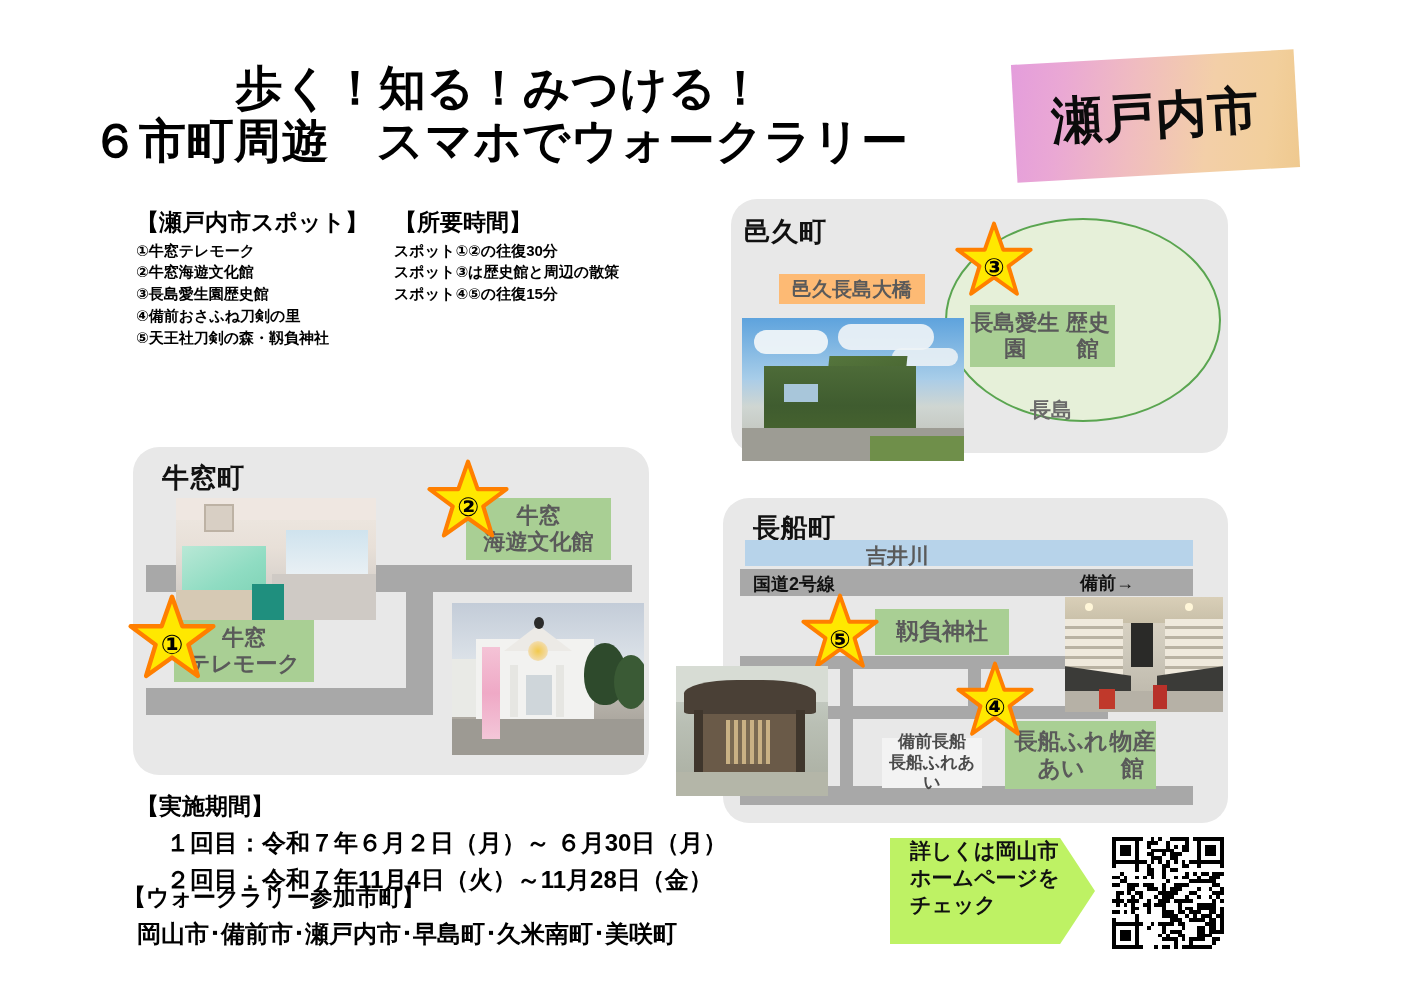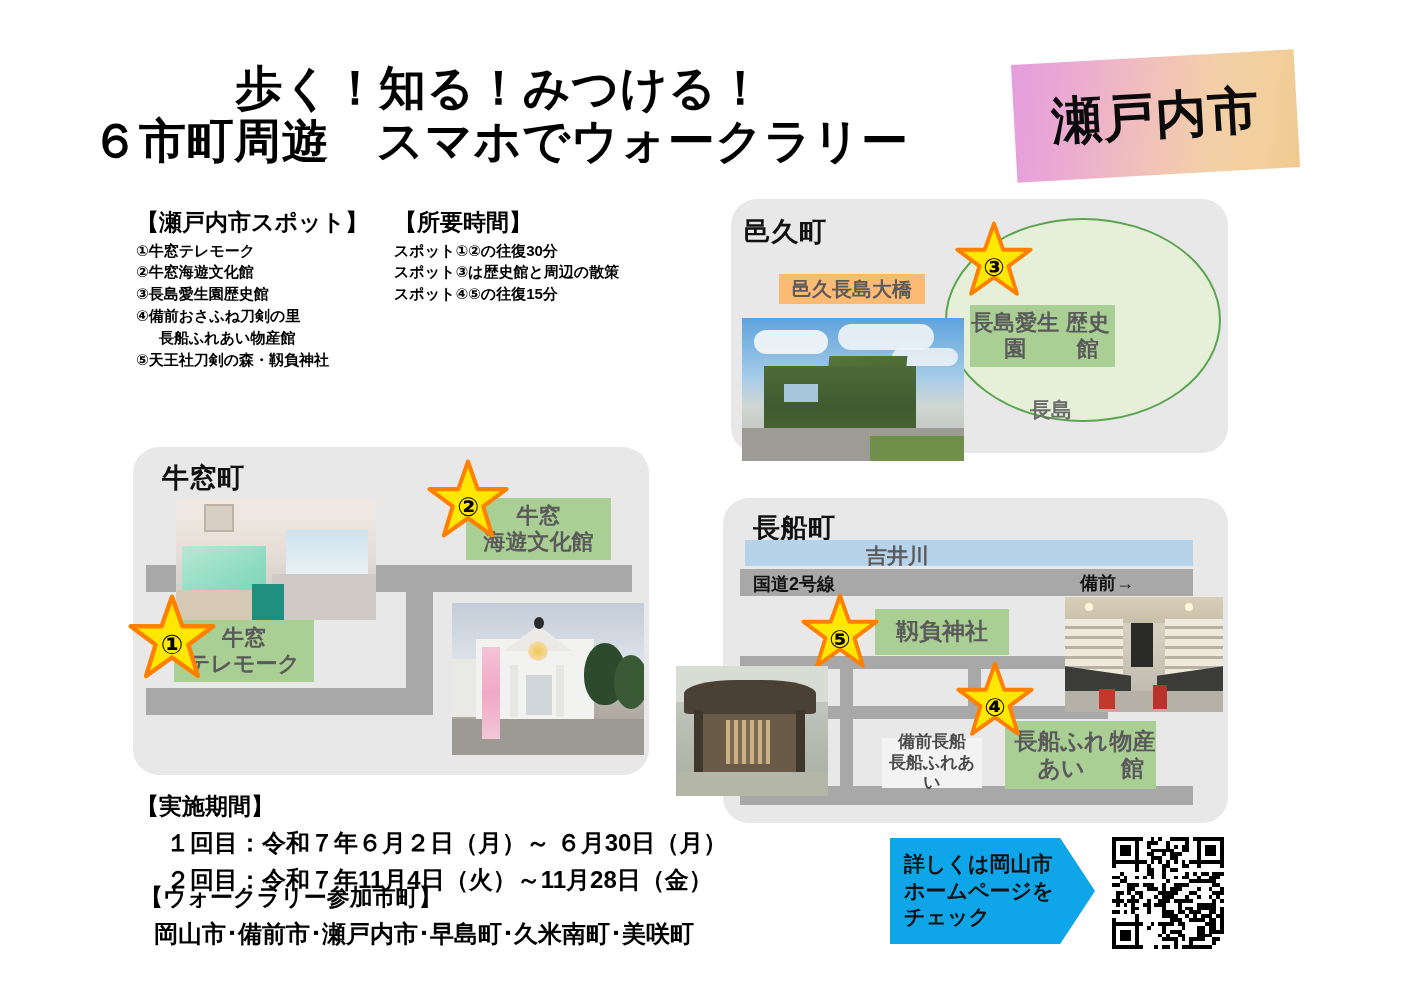--- a/index.html
+++ b/index.html
@@ -179,31 +179,31 @@
   #photo-museum .pm-caseL{position:absolute;left:0;top:74px;width:66px;height:26px;background:#3b3b38;transform:skewY(8deg);}
   #photo-museum .pm-caseR{position:absolute;left:92px;top:74px;width:66px;height:26px;background:#3b3b38;transform:skewY(-8deg);}
   #photo-museum .pm-floor{position:absolute;left:0;top:94px;width:158px;height:21px;background:#b6b1a6;}
   #photo-museum .pm-redA{position:absolute;left:34px;top:92px;width:16px;height:20px;background:#c0392b;}
   #photo-museum .pm-redB{position:absolute;left:88px;top:88px;width:14px;height:24px;background:#b8312a;}
 
   
   #schedule{left:136px;top:789px;width:640px;}
   #schedule .sh-head{font-size:23px;font-weight:700;line-height:1.5;white-space:nowrap;}
   #schedule .sh-line{font-size:24px;font-weight:700;line-height:1.55;white-space:nowrap;padding-left:30px;}
-  #towns{left:140px;top:880px;width:660px;}
+  #towns{left:123px;top:880px;width:660px;}
   #towns .tw-head{font-size:23px;font-weight:700;line-height:1.5;white-space:nowrap;}
   #towns .tw-line{font-size:24px;font-weight:700;line-height:1.6;white-space:nowrap;padding-left:14px;}
 
   
   #cta-arrow{
     left:890px;top:838px;width:205px;height:106px;
-    background:#0ea5e9;
+    background:#bef264;
     clip-path:polygon(0 0, 83% 0, 100% 50%, 83% 100%, 0 100%);
-    display:flex;flex-direction:column;justify-content:center;
-    padding-left:14px;box-sizing:border-box;
+    display:flex;flex-direction:column;justify-content:flex-start;
+    padding-left:20px;box-sizing:border-box;
   }
   #cta-arrow .cta-line{font-size:21px;font-weight:700;color:#111;line-height:1.28;white-space:nowrap;}
   #qr-code{left:1112px;top:837px;width:112px;height:112px;background:#fff;}
 </style>
 </head>
 <body>
 
 <div class="abs" id="title-block">
   <div class="tline" id="title-line1">歩く！知る！みつける！</div>
   <div class="tline" id="title-line2">６市町周遊　スマホでウォークラリー</div>
@@ -212,21 +212,20 @@
 <div class="abs" id="city-badge">
   <span id="city-badge-label">瀬戸内市</span>
 </div>
 
 <div class="abs" id="spots-list">
   <div class="info-head">【瀬戸内市スポット】</div>
   <div class="info-line">①牛窓テレモーク</div>
   <div class="info-line">②牛窓海遊文化館</div>
   <div class="info-line">③長島愛生園歴史館</div>
   <div class="info-line">④備前おさふね刀剣の里</div>
-  <div class="info-line indent">長船ふれあい物産館</div>
   <div class="info-line">⑤天王社刀剣の森・靱負神社</div>
 </div>
 
 <div class="abs" id="time-list">
   <div class="info-head">【所要時間】</div>
   <div class="info-line">スポット①②の往復30分</div>
   <div class="info-line">スポット③は歴史館と周辺の散策</div>
   <div class="info-line">スポット④⑤の往復15分</div>
 </div>
 

